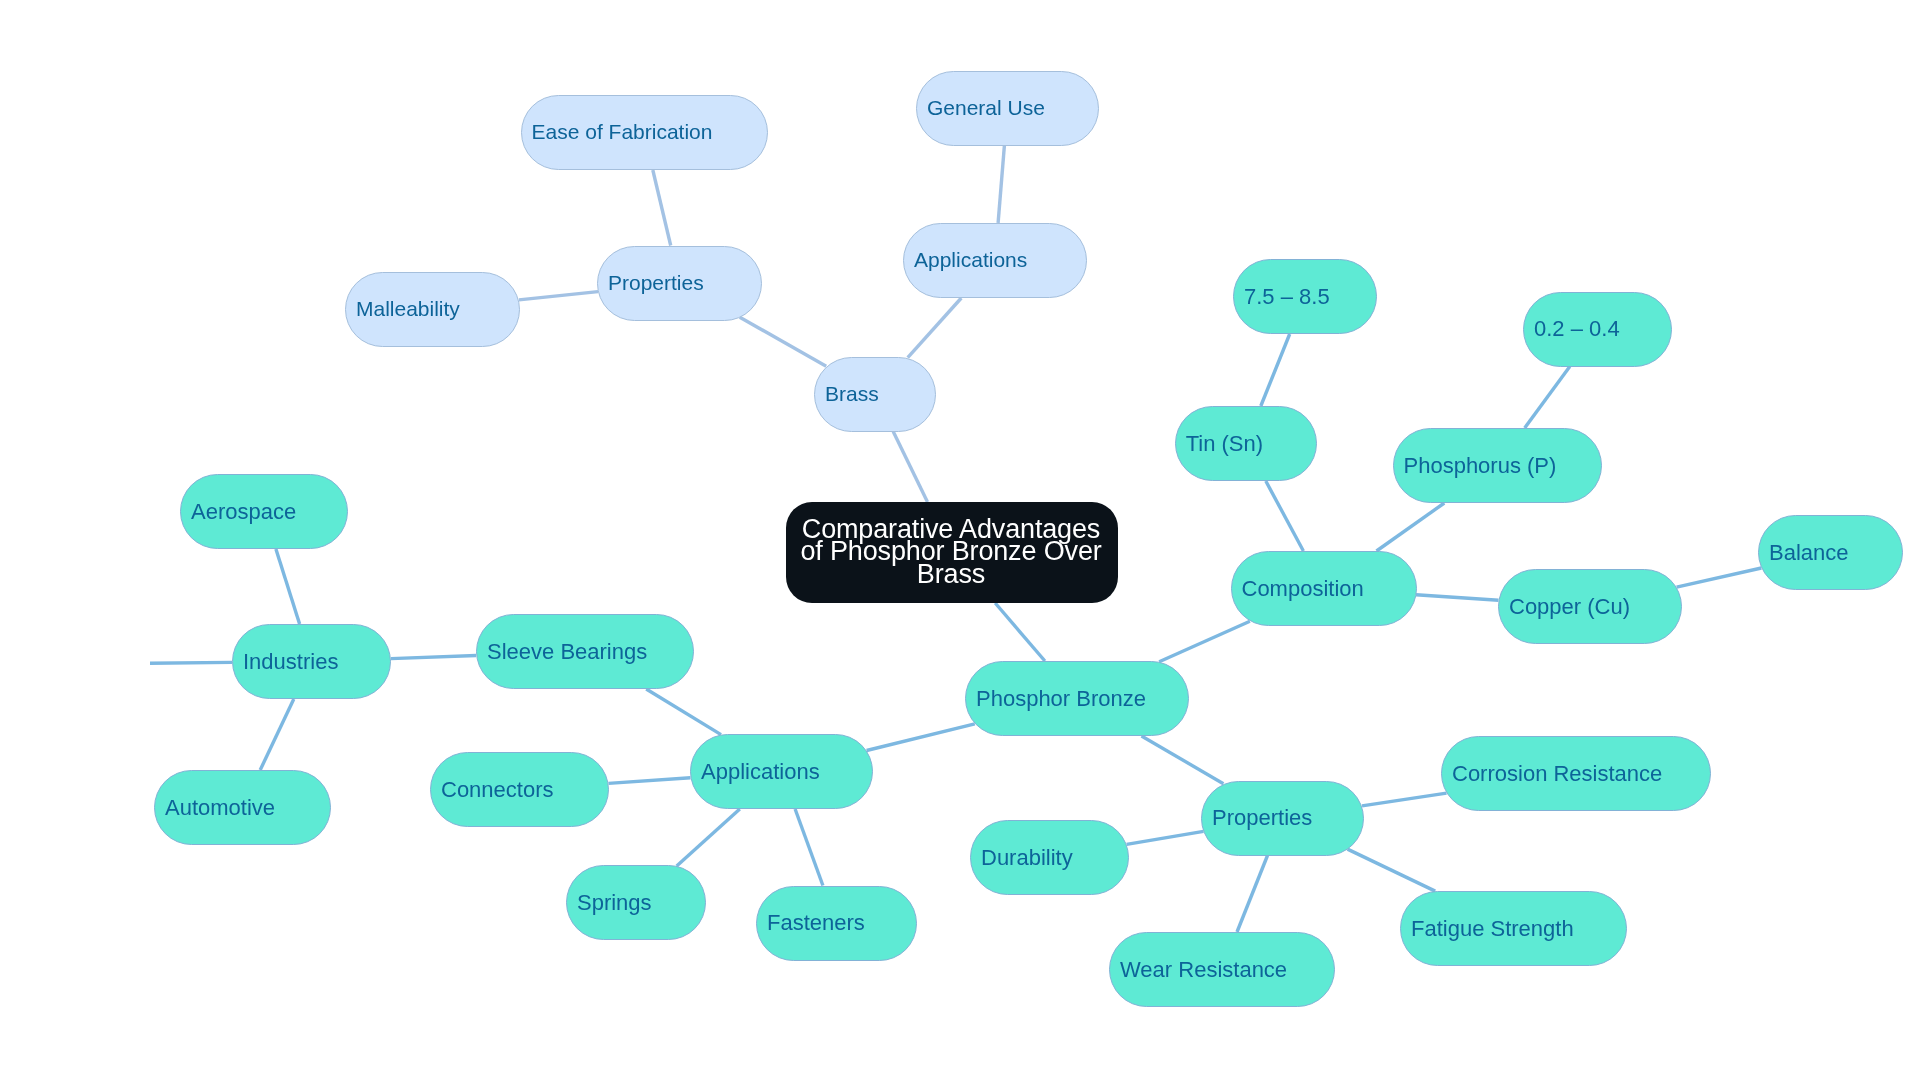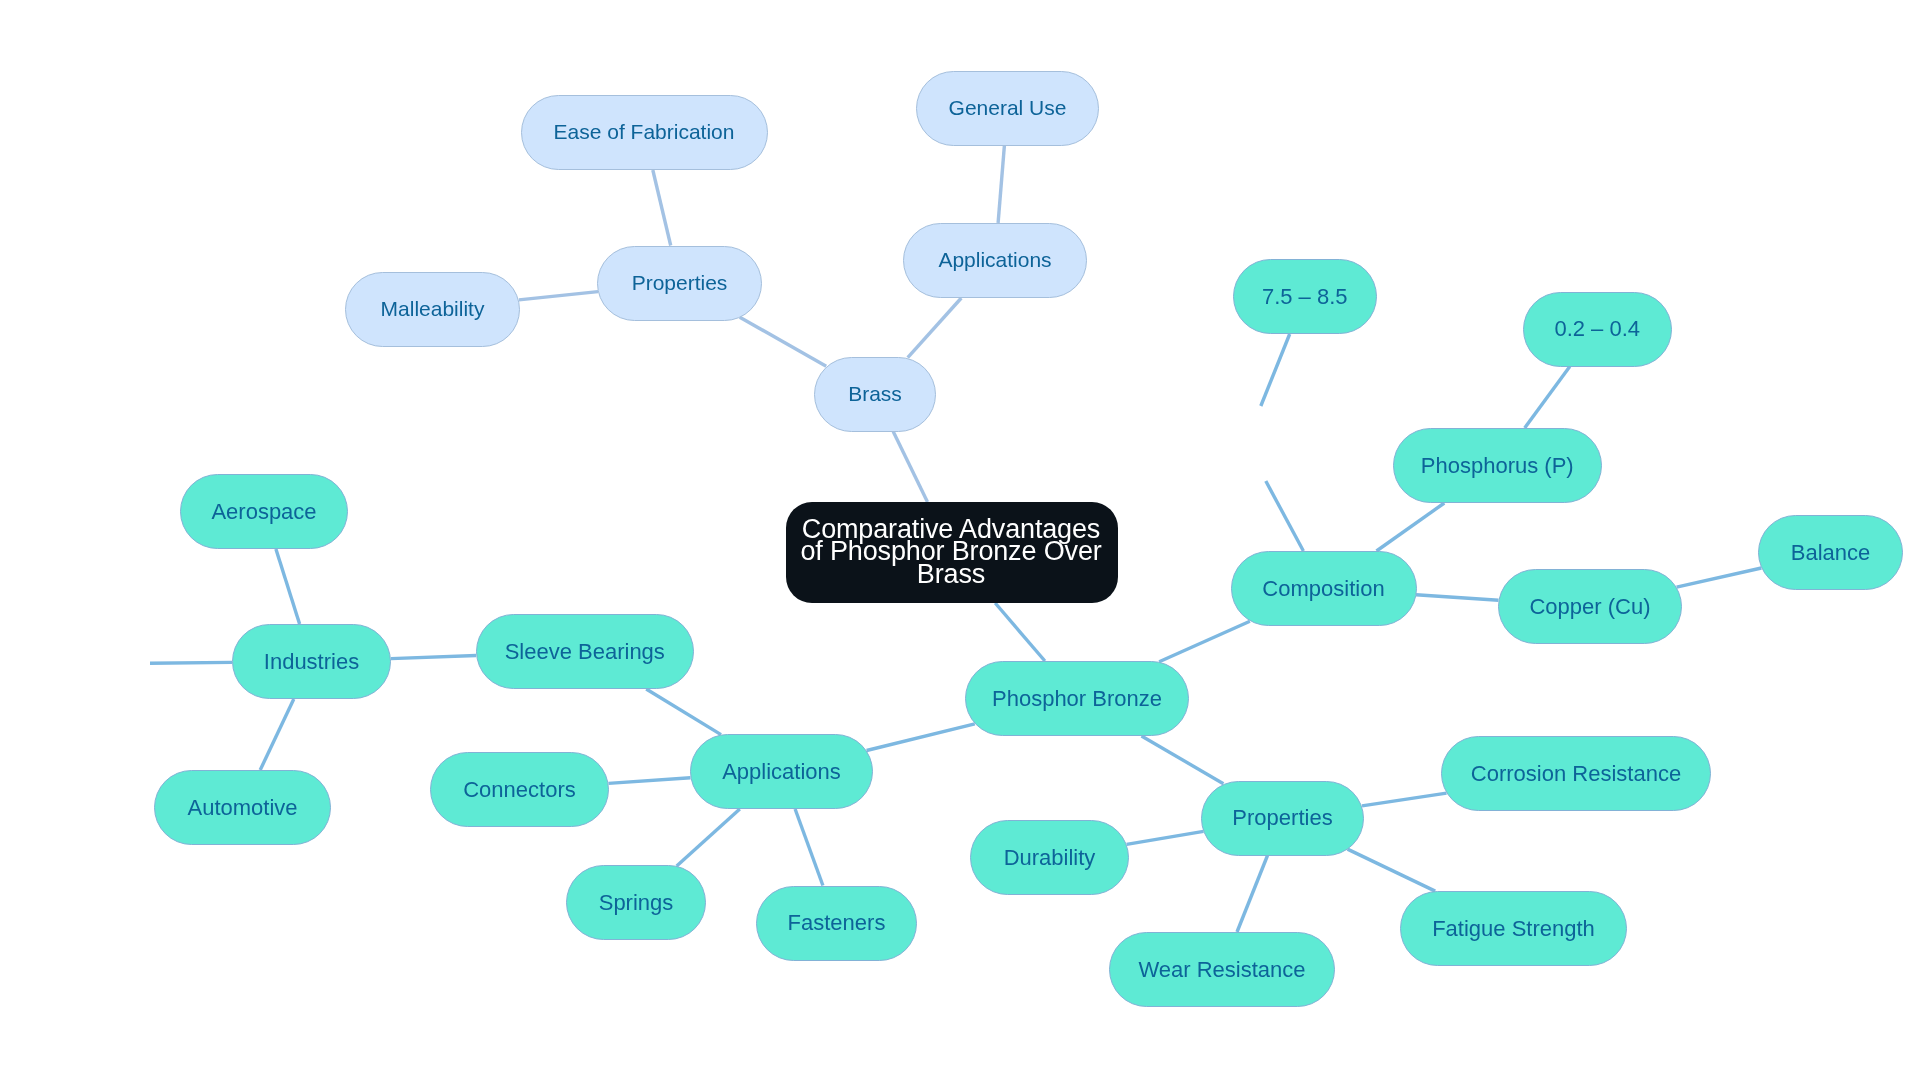--- a/index.html
+++ b/index.html
@@ -4,21 +4,21 @@
 <title>Comparative Advantages of Phosphor Bronze Over Brass</title>
 <style>
   html,body{margin:0;padding:0;background:#ffffff;}
   body{width:1920px;height:1083px;overflow:hidden;
        font-family:"Liberation Sans","DejaVu Sans",sans-serif;}
   #mindmap-canvas{position:relative;width:1920px;height:1083px;background:#ffffff;}
   #edge-layer{position:absolute;left:0;top:0;width:1920px;height:1083px;pointer-events:none;}
   .edge{stroke-width:3.4;fill:none;stroke-linecap:butt;}
   .edge.branch-a{stroke:#a3c2e4;}
   .edge.branch-b{stroke:#7db8e1;}
-  .node{position:absolute;box-sizing:border-box;display:flex;align-items:center;justify-content:center;
+  .node{position:absolute;box-sizing:border-box;display:flex;align-items:center;
         border-radius:999px;text-align:center;line-height:1.25;}
   .node .lbl{display:block;padding:0 10px;position:relative;top:0px;
              -webkit-font-smoothing:antialiased;transform:translateZ(0);}
   .node.branch-a{background:#cfe4fd;border:1.2px solid #a5bfdc;color:#0d6398;font-size:21px;}
   .node.branch-b{background:#5eead4;border:1.2px solid #82b2d6;color:#0d6398;font-size:22px;}
   .node.root{background:#0b1219;color:#ffffff;border-radius:26px;font-size:27px;
              line-height:22.6px;letter-spacing:-0.15px;}
   .node.root .lbl{transform:translate3d(-1px,-1.2px,0);top:0;}
 </style>
 </head>
@@ -75,20 +75,23 @@
     </div>
   <div class="node branch-a" style="left:916.0px;top:70.5px;width:183.0px;height:75.0px">
       <span class="lbl">General Use</span>
     </div>
   <div class="node branch-b" style="left:965.0px;top:661.0px;width:224.0px;height:75.0px">
       <span class="lbl">Phosphor Bronze</span>
     </div>
   <div class="node branch-b" style="left:1230.5px;top:551.0px;width:186.0px;height:75.0px">
       <span class="lbl">Composition</span>
     </div>
+  <div class="node branch-b" style="left:1174.7px;top:406.0px;width:142.0px;height:75.0px">
+      <span class="lbl">Tin (Sn)</span>
+    </div>
   <div class="node branch-b" style="left:1233.0px;top:259.0px;width:143.5px;height:75.0px">
       <span class="lbl">7.5 – 8.5</span>
     </div>
   <div class="node branch-b" style="left:1392.5px;top:428.0px;width:209.5px;height:75.0px">
       <span class="lbl">Phosphorus (P)</span>
     </div>
   <div class="node branch-b" style="left:1523.0px;top:291.5px;width:148.5px;height:75.0px">
       <span class="lbl">0.2 – 0.4</span>
     </div>
   <div class="node branch-b" style="left:1498.0px;top:569.0px;width:184.0px;height:75.0px">

